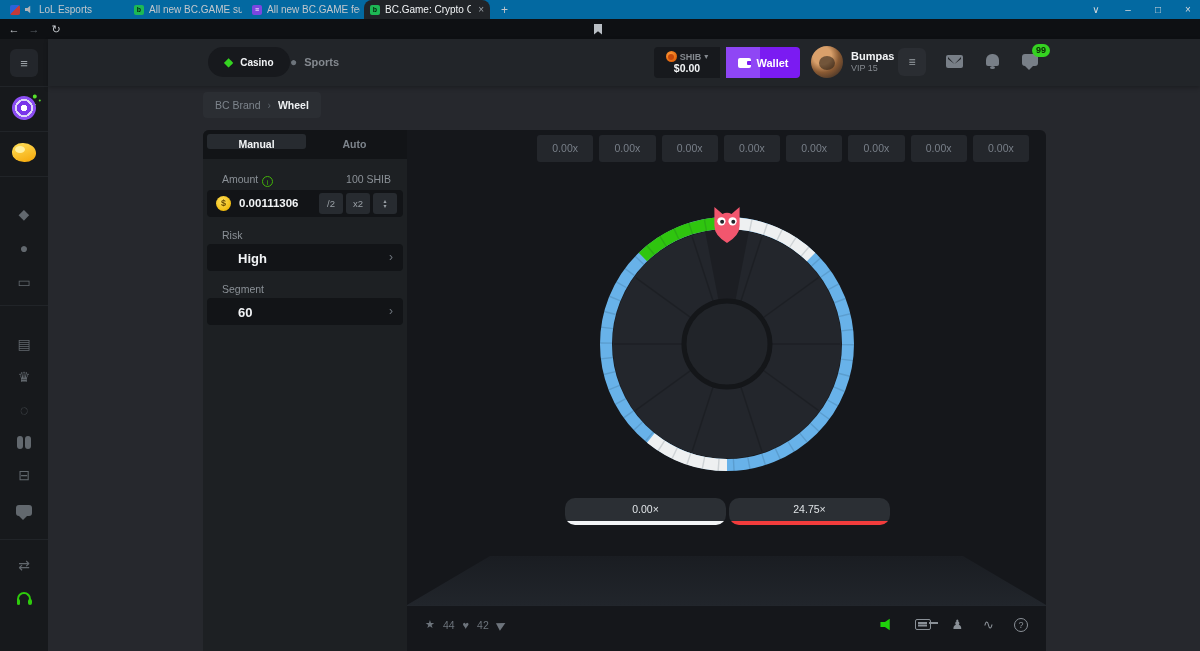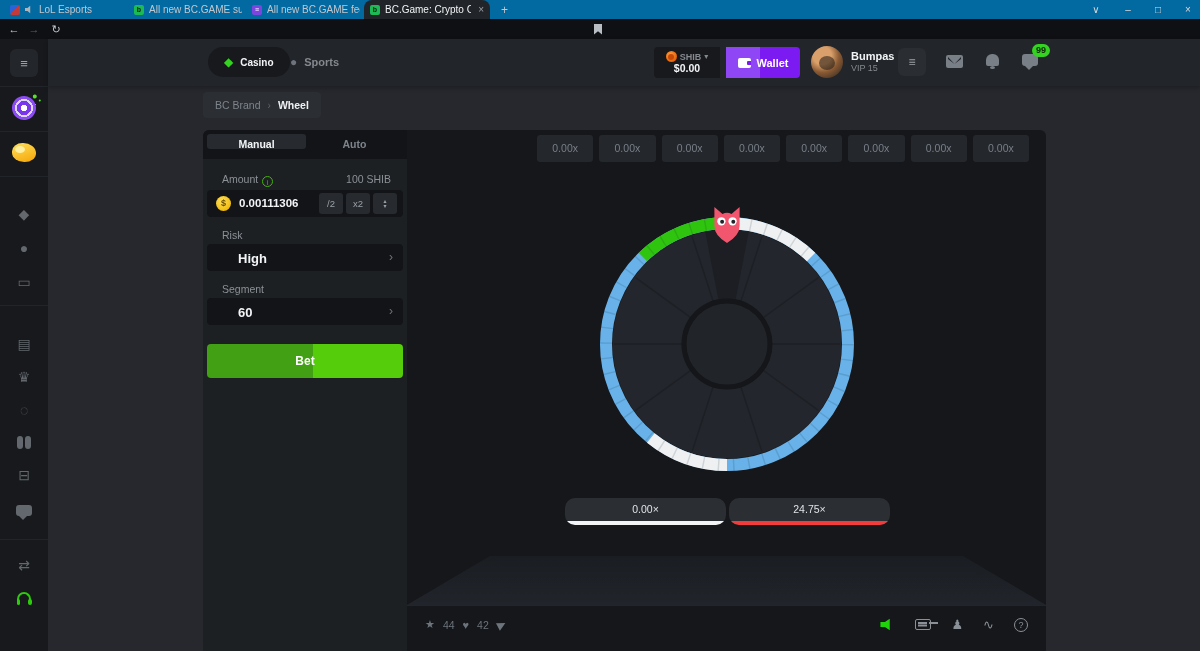--- a/index.html
+++ b/index.html
@@ -347,21 +347,20 @@
     <div class="bp-label" style="left:19px;top:99px;">Risk</div>
     <div class="bp-select" style="top:114px;">
       <span class="val">High</span>
       <span class="chev">›</span>
     </div>
     <div class="bp-label" style="left:19px;top:153px;">Segment</div>
     <div class="bp-select" style="top:168px;">
       <span class="val">60</span>
       <span class="chev">›</span>
     </div>
-    <div class="bet-btn">Bet</div>
   </div>
 
   <div class="gamearea">
 
 
     <div class="hist-row">
       <span class="hist-chip">0.00x</span>
       <span class="hist-chip">0.00x</span>
       <span class="hist-chip">0.00x</span>
       <span class="hist-chip">0.00x</span>

